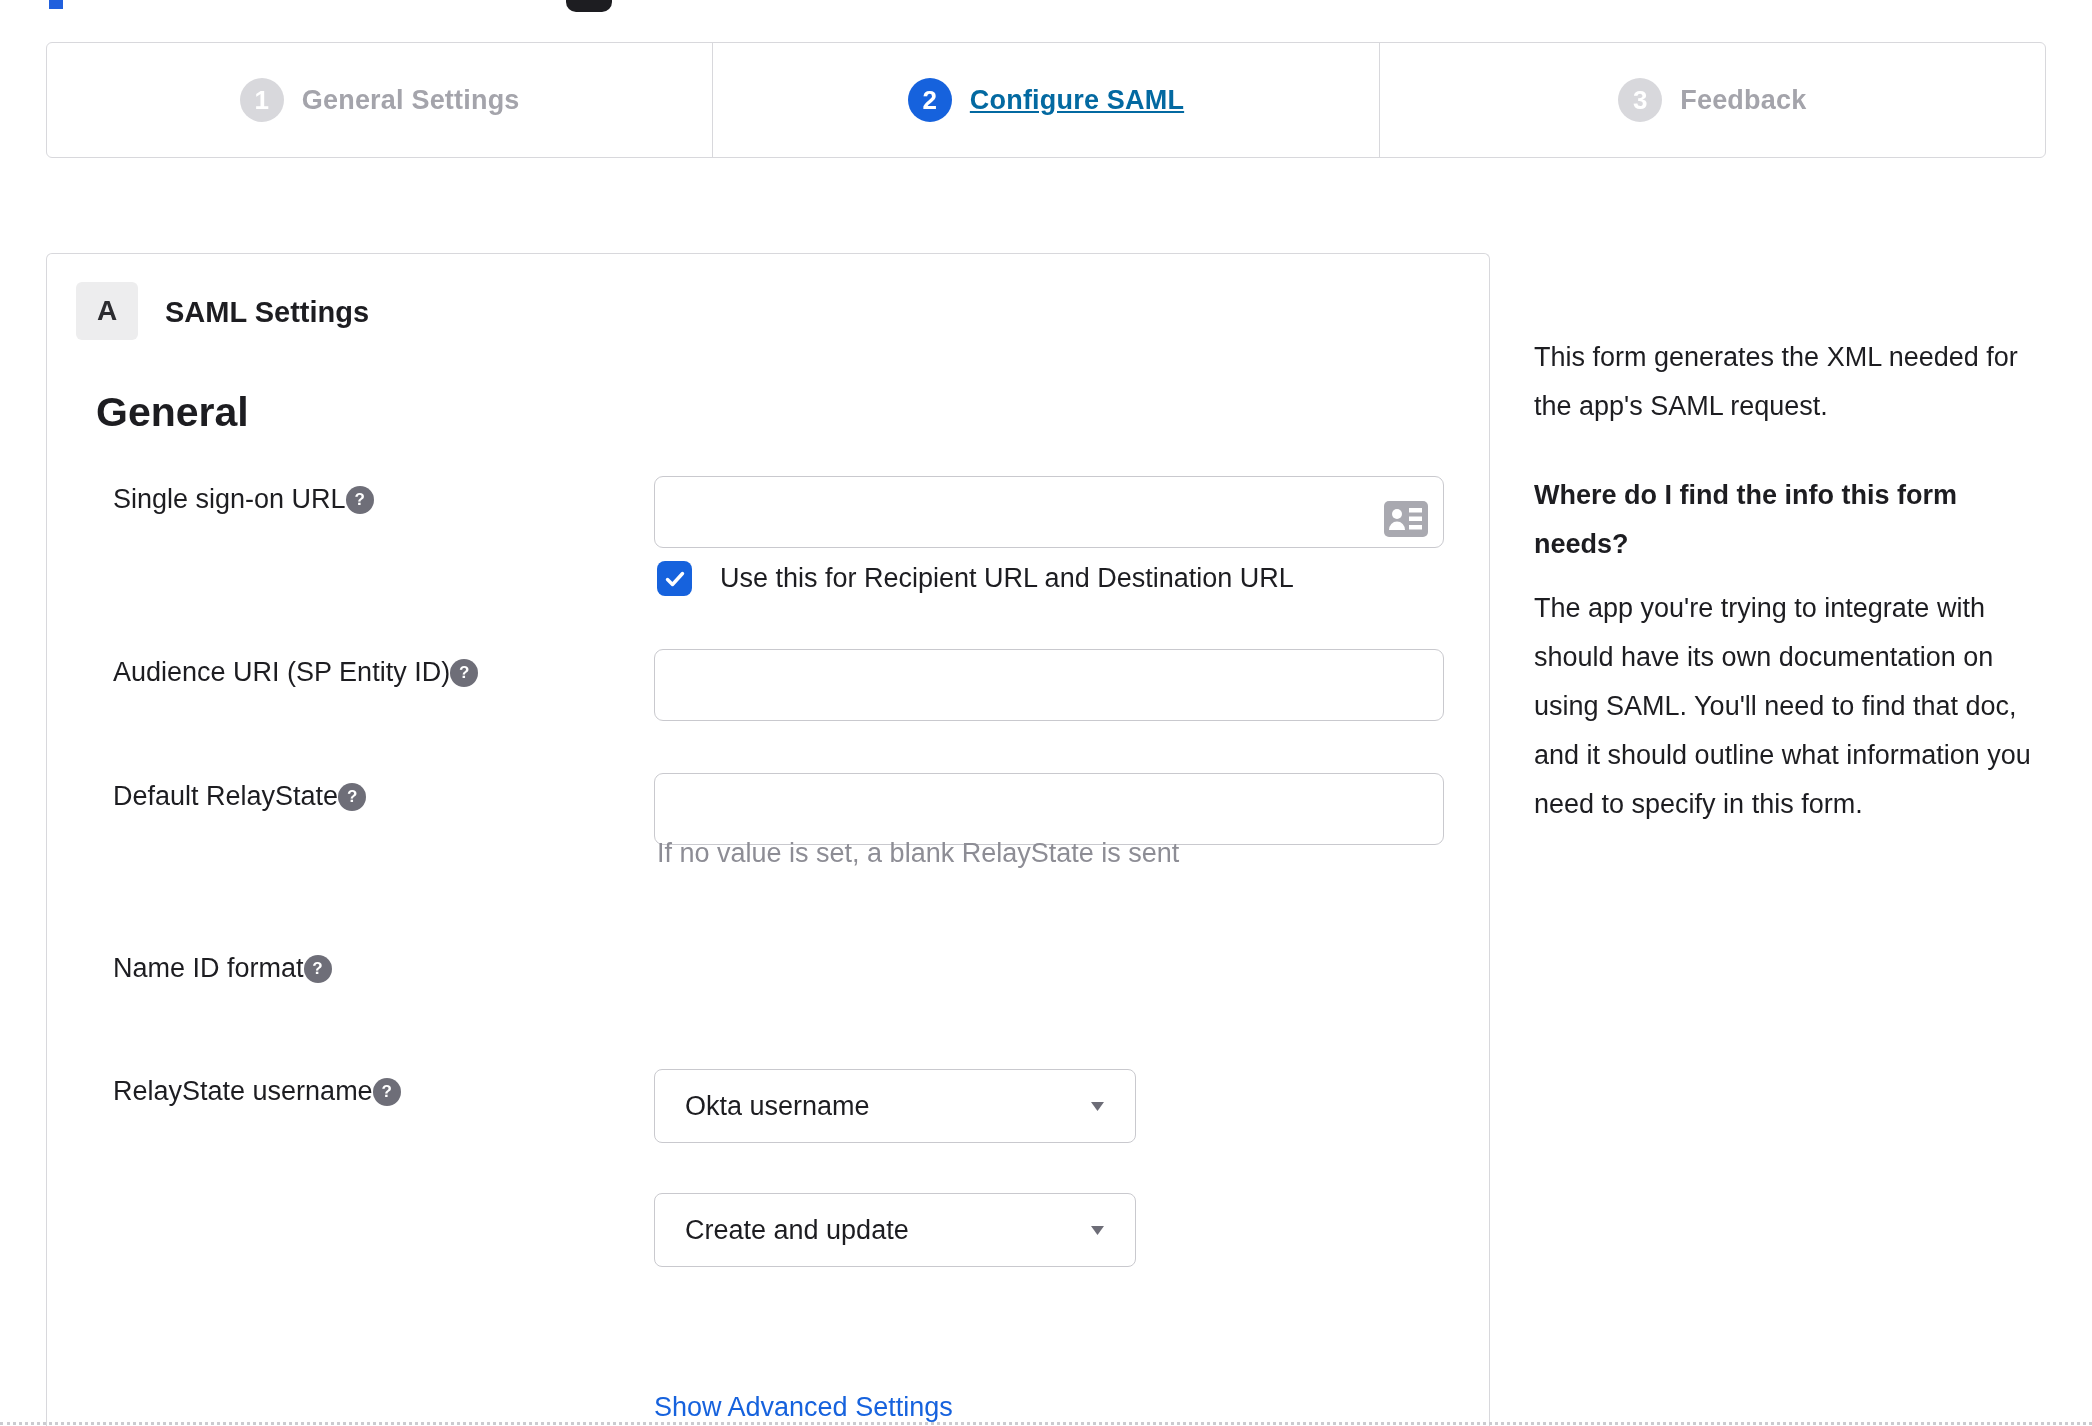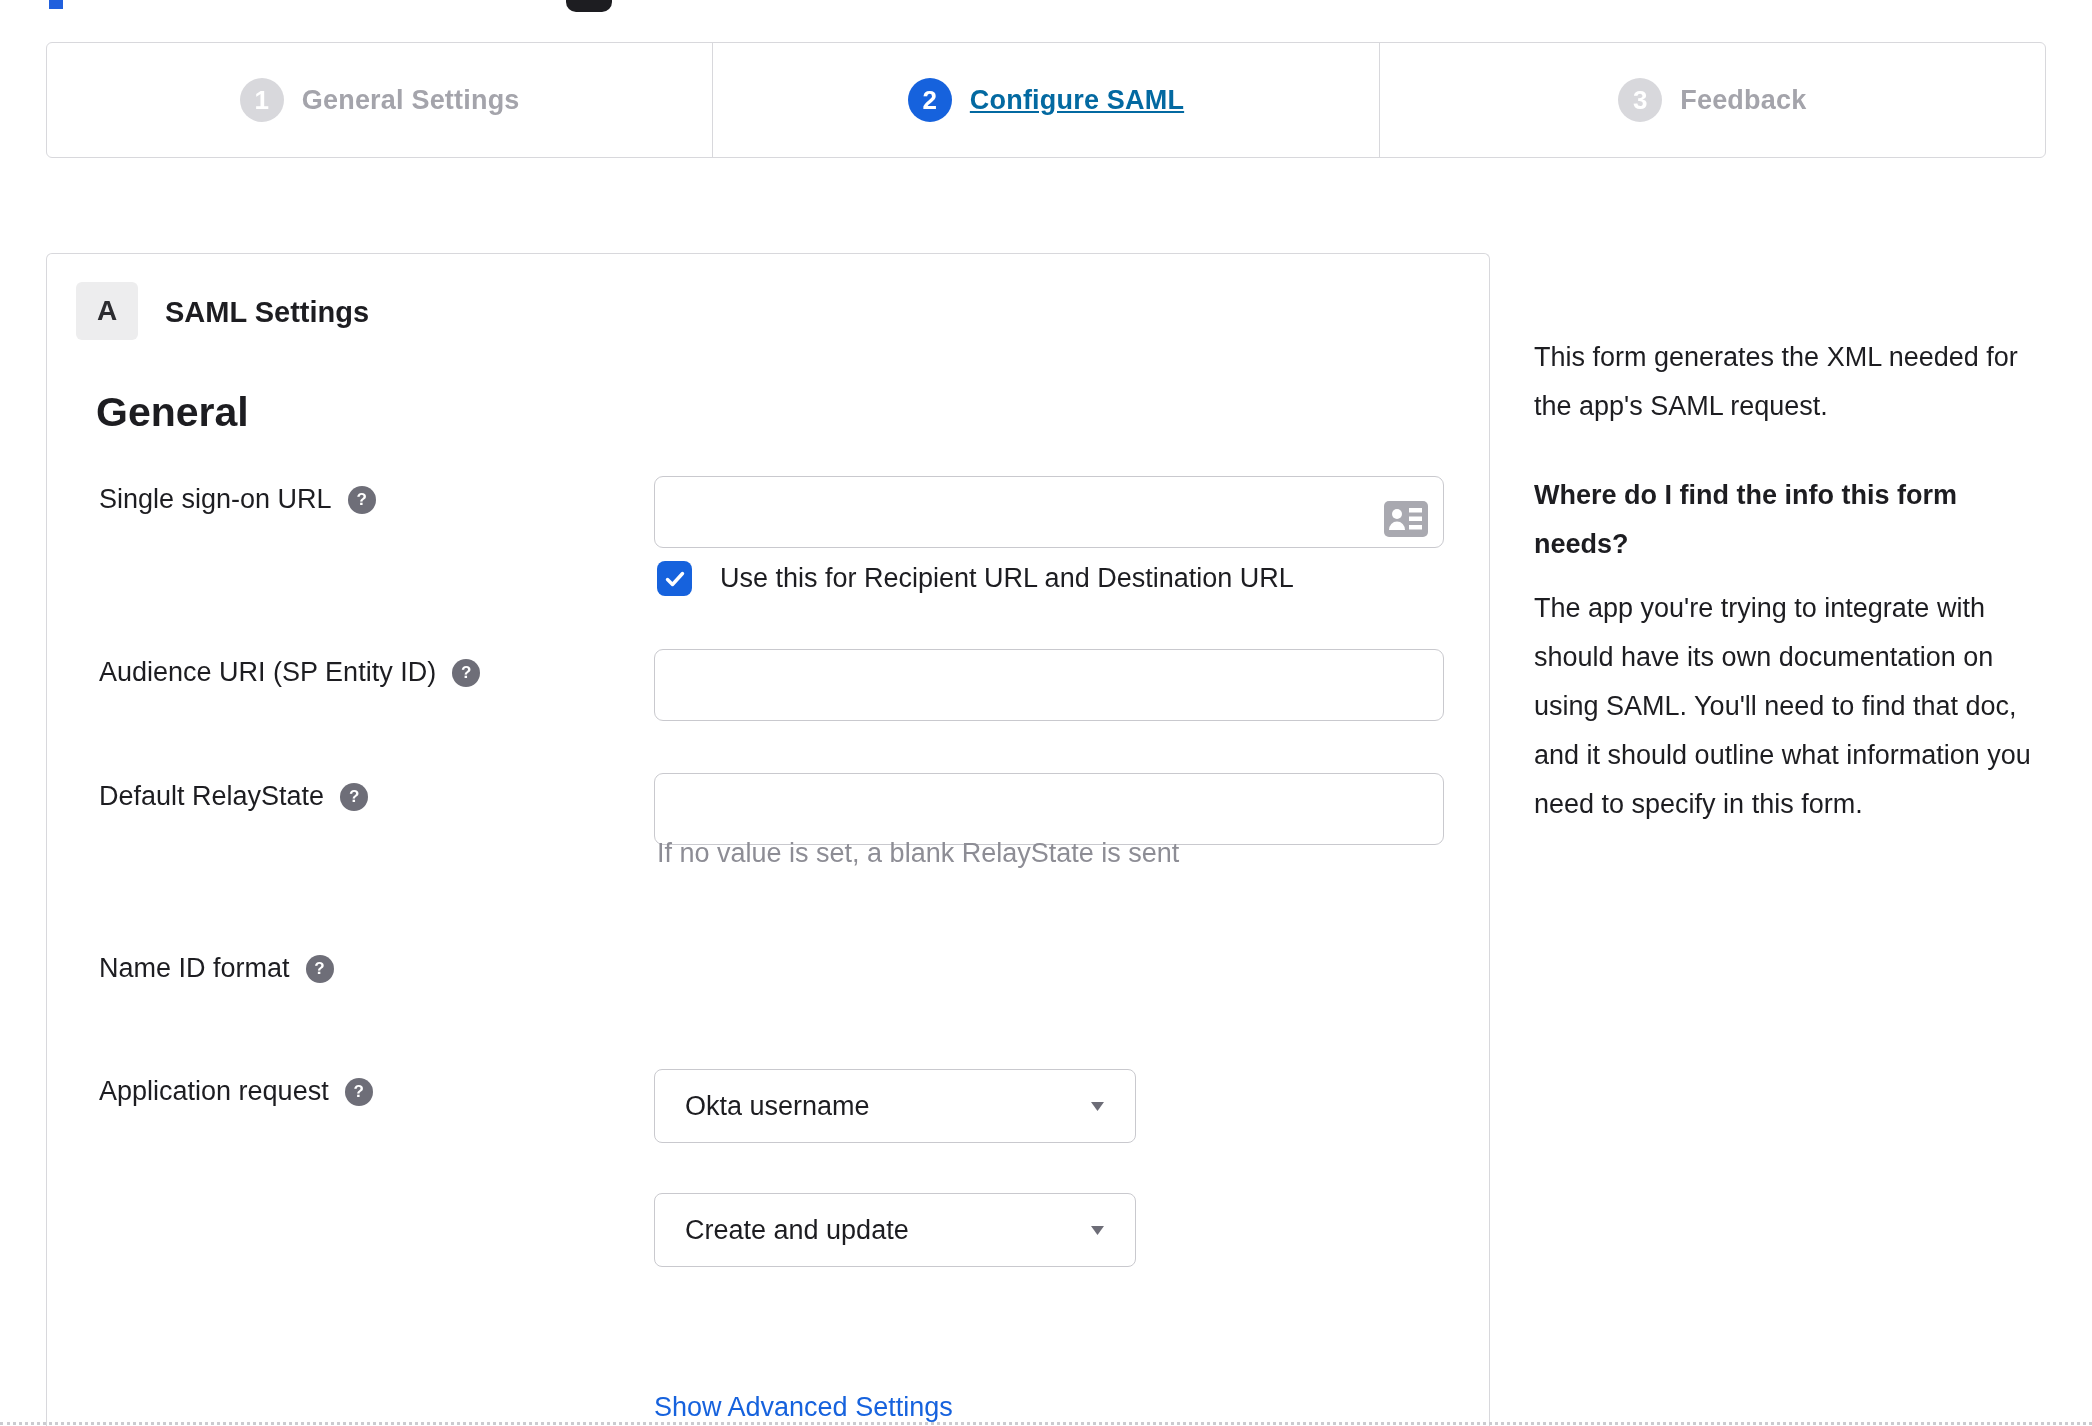--- a/index.html
+++ b/index.html
@@ -53,22 +53,22 @@
     position: absolute; left: 29px; top: 28px;
     width: 62px; height: 58px;
     background: #ededee; border-radius: 6px;
     display: flex; align-items: center; justify-content: center;
     font-size: 28px; font-weight: bold; color: #2c2c30;
   }
   .section-title { position: absolute; left: 118px; top: 42px; font-size: 29px; font-weight: bold; }
   .group-heading { position: absolute; left: 49px; top: 135px; font-size: 41px; font-weight: bold; }
 
   .field-label {
-    position: absolute; left: 52px;
-    display: flex; align-items: center; gap: 16px;
+    position: absolute; left: 66px;
+    display: flex; align-items: center; 
     font-size: 27px; color: #1d1d21;
     white-space: nowrap;
   }
   .help-icon {
     width: 28px; height: 28px; border-radius: 50%;
     background: #6e6e78; color: #ffffff;
     font-size: 17px; font-weight: bold;
     display: flex; align-items: center; justify-content: center;
     flex: 0 0 auto;
   }
@@ -183,21 +183,21 @@
   </div>
   <input class="text-input" style="top: 519px;" type="text" value="">
   <div class="helper-text" style="top:584px">If no value is set, a blank RelayState is sent</div>
 
   <div class="field-label" style="top:699px">
     <span>Name ID format</span>
     <span class="help-icon">?</span>
   </div>
 
   <div class="field-label" style="top:822px">
-    <span>Application request</span>
+    <span>RelayState username</span>
     <span class="help-icon">?</span>
   </div>
   <div class="dropdown" style="top:815px">
     <span class="dropdown-value">Okta username</span>
     <svg class="chevron-down-icon" width="15" height="11" viewBox="0 0 15 11">
       <path d="M1 1 L7.5 10 L14 1 Z" fill="#6d6d77"></path>
     </svg>
   </div>
 
   <div class="dropdown" style="top:939px">

